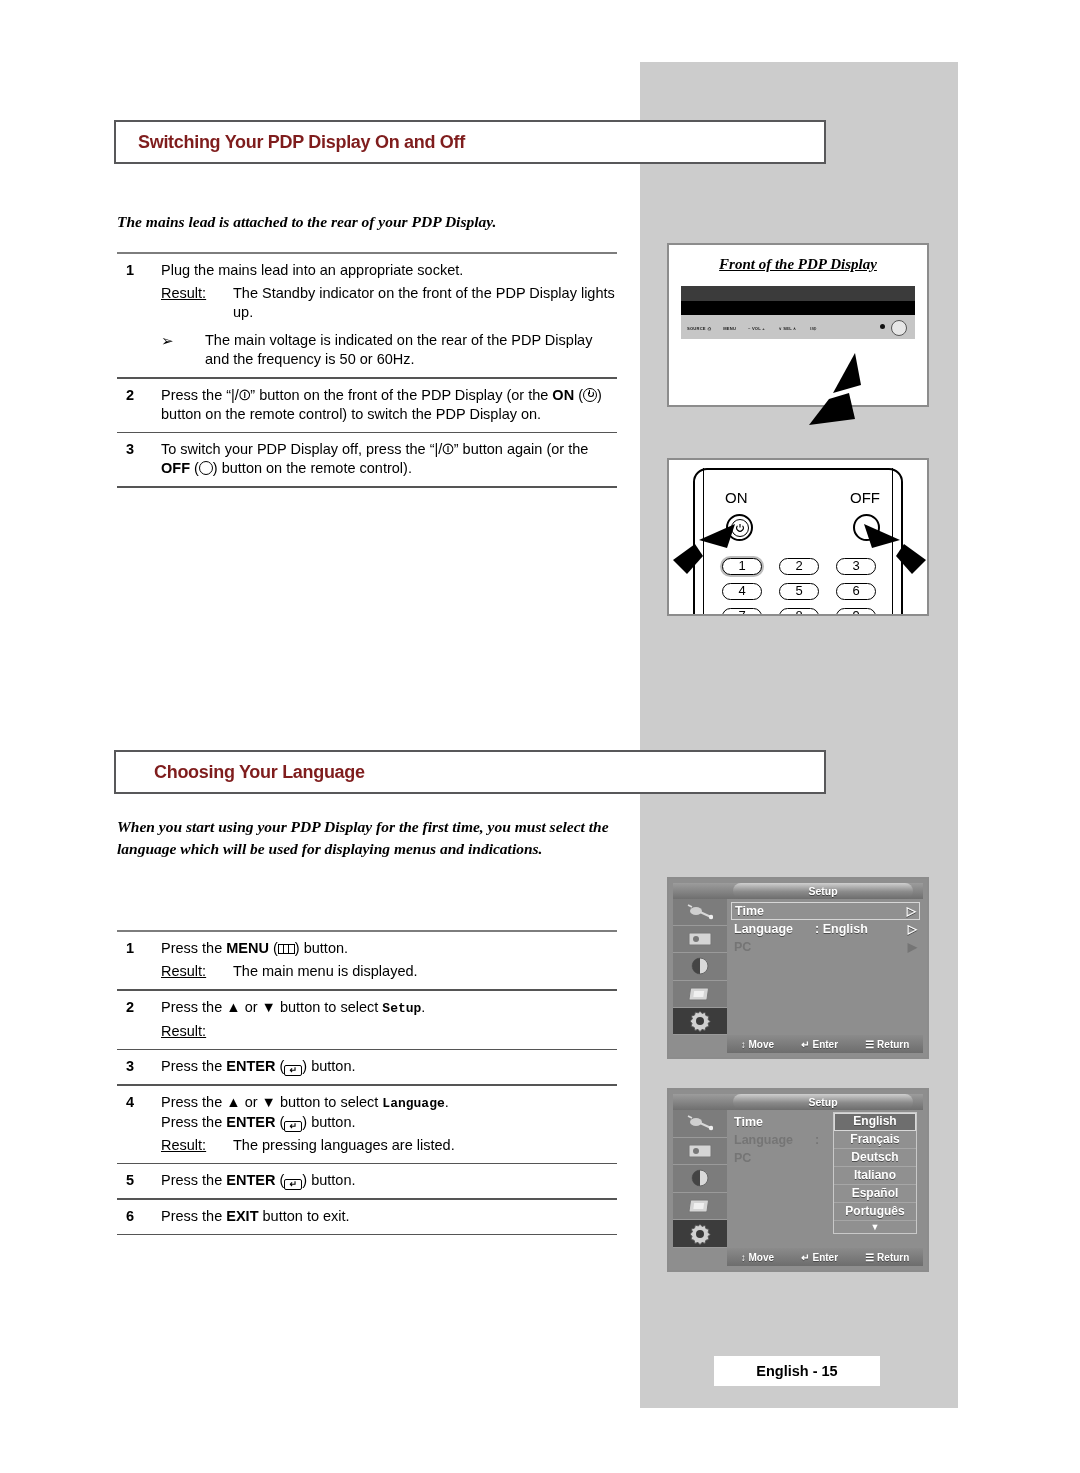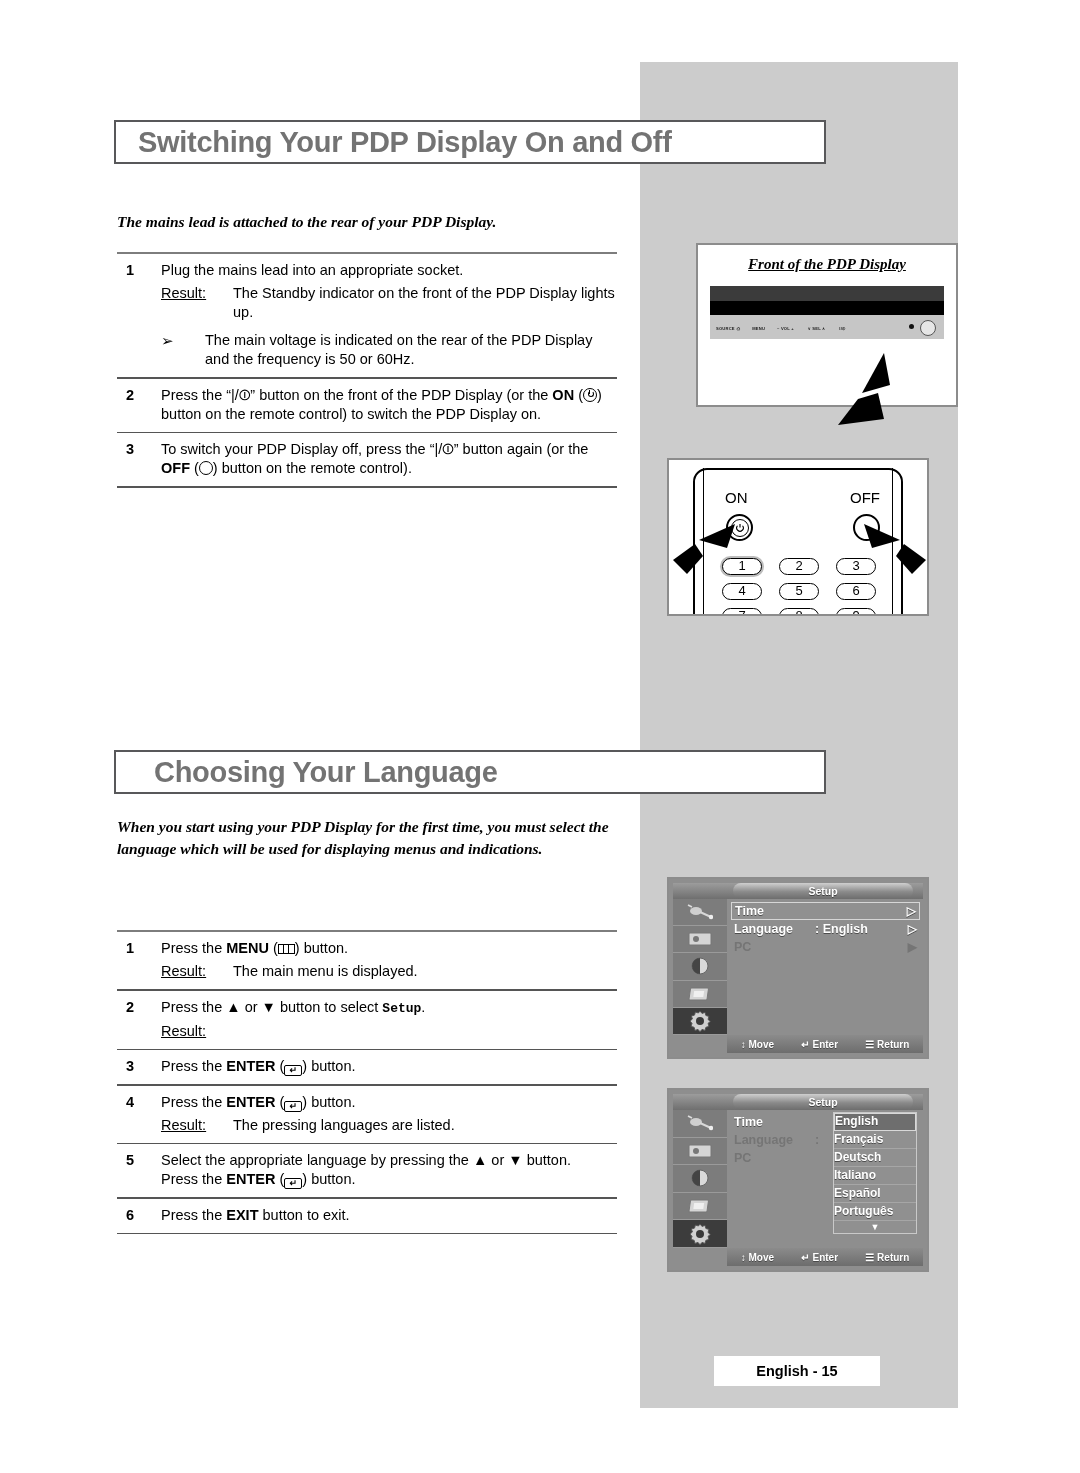--- a/index.html
+++ b/index.html
@@ -30,25 +30,25 @@
     left: 114px;
     width: 712px;
     height: 44px;
     background: #ffffff;
     border: 2px solid #58585a;
     box-sizing: border-box;
     display: flex;
     align-items: center;
   }
   .section-title span {
-    font-size: 29px;
+    font-size: 18px;
     font-weight: bold;
     letter-spacing: -0.3px;
     padding-left: 22px;
-    color: #737373;
+    color: #7f1d1d;
   }
 
   .intro {
     position: absolute;
     left: 117px;
     width: 505px;
     font-style: italic;
     font-weight: bold;
     font-size: 15.5px;
     line-height: 22px;
@@ -366,20 +366,21 @@
     right: 6px;
     top: 18px;
     width: 84px;
     background: #909090;
     border: 1.5px solid #c9c9c9;
     box-sizing: border-box;
   }
   .lang-item {
     height: 17px;
     line-height: 17px;
+    text-align: center;
     color: #ffffff;
     font-size: 12px;
     font-weight: bold;
     border-bottom: 1px solid #a6a6a6;
     text-shadow: 0 1px 0 #4d4d4d;
   }
   .lang-item.sel {
     background: #6e6e6e;
     border: 1.5px solid #d8d8d8;
     box-sizing: border-box;
@@ -448,21 +449,21 @@
   <div class="step">
     <div class="step-num">3</div>
     <div class="step-body">
       <span>To switch your PDP Display off, press the “|/⏼” button again (or the </span><b>OFF</b><span> (</span><span class="gl-circle"></span><span>) button on the remote control).</span>
     </div>
   </div>
 
   <div class="rule thin"></div>
 </div>
 
-<div class="figbox" style="left:667px; top:243px; width:262px; height:164px;margin-left:29px;">
+<div class="figbox" style="left:667px; top:243px; width:262px; height:164px;">
   <div class="fig-caption">Front of the PDP Display</div>
   <div class="panel-wrap">
     <div class="panel-dark1"></div>
     <div class="panel-dark2"></div>
     <div class="panel-light">
       <div class="panel-labels">
         <span class="lbl">SOURCE</span>
         <span class="lbl" style="margin-left:2px;">⎙</span>
         <span class="lbl" style="margin-left:12px;">MENU</span>
         <span class="lbl" style="margin-left:12px;">–  VOL  +</span>
@@ -554,34 +555,34 @@
     <div class="step-body">
       <span>Press the </span><b>ENTER</b><span> (</span><span class="gl-enter">↵</span><span>) button.</span>
     </div>
   </div>
 
   <div class="rule thin"></div>
 
   <div class="step">
     <div class="step-num">4</div>
     <div class="step-body">
+      <div><span>Press the ▲ or ▼ button to select </span><span class="mono">Language</span><span>.</span></div>
       <div><span>Press the </span><b>ENTER</b><span> (</span><span class="gl-enter">↵</span><span>) button.</span></div>
       <div class="result-row">
         <div class="result-label">Result:</div>
         <div class="result-text">The pressing languages are listed.</div>
       </div>
     </div>
   </div>
 
   <div class="rule thin"></div>
 
   <div class="step">
     <div class="step-num">5</div>
     <div class="step-body">
-      <div>Select the appropriate language by pressing the ▲ or ▼ button.</div>
       <div><span>Press the </span><b>ENTER</b><span> (</span><span class="gl-enter">↵</span><span>) button.</span></div>
     </div>
   </div>
 
   <div class="rule thin"></div>
 
   <div class="step">
     <div class="step-num">6</div>
     <div class="step-body">
       <span>Press the </span><b>EXIT</b><span> button to exit.</span>

